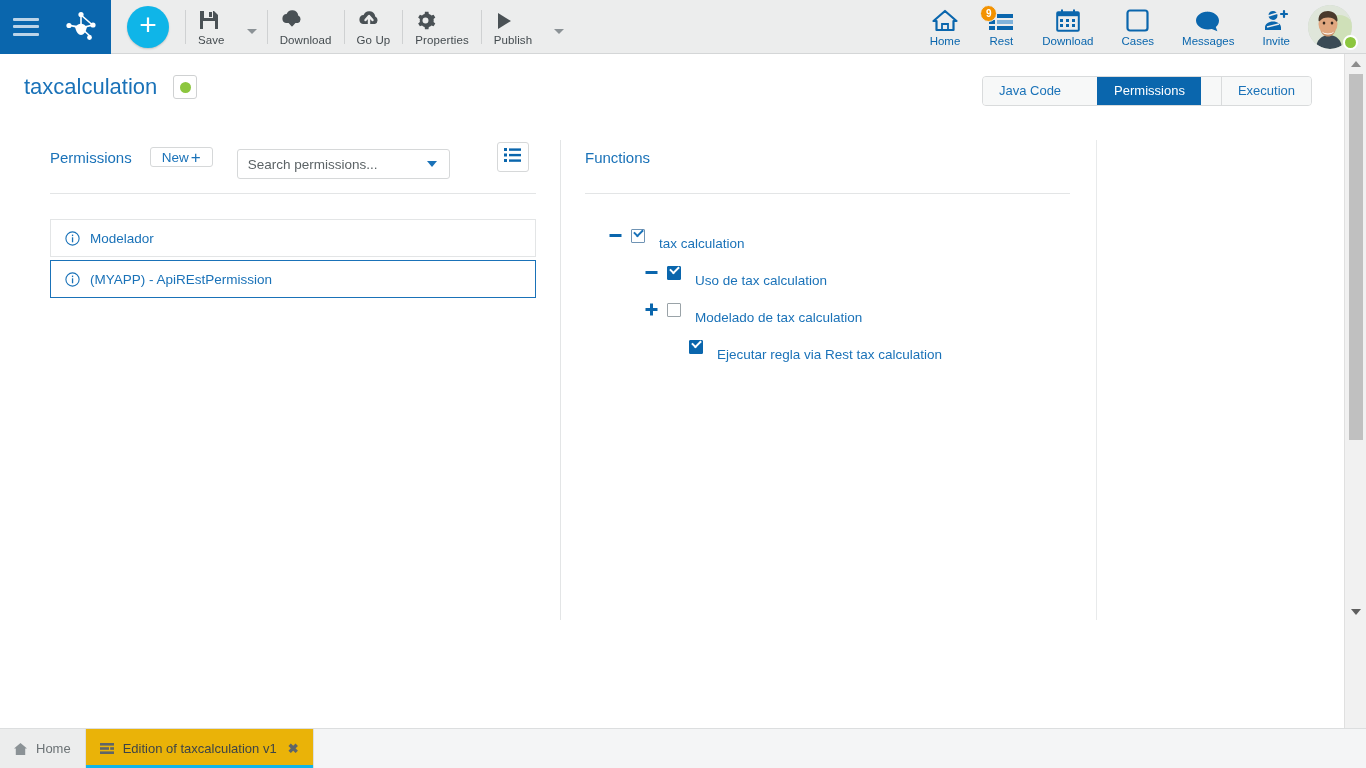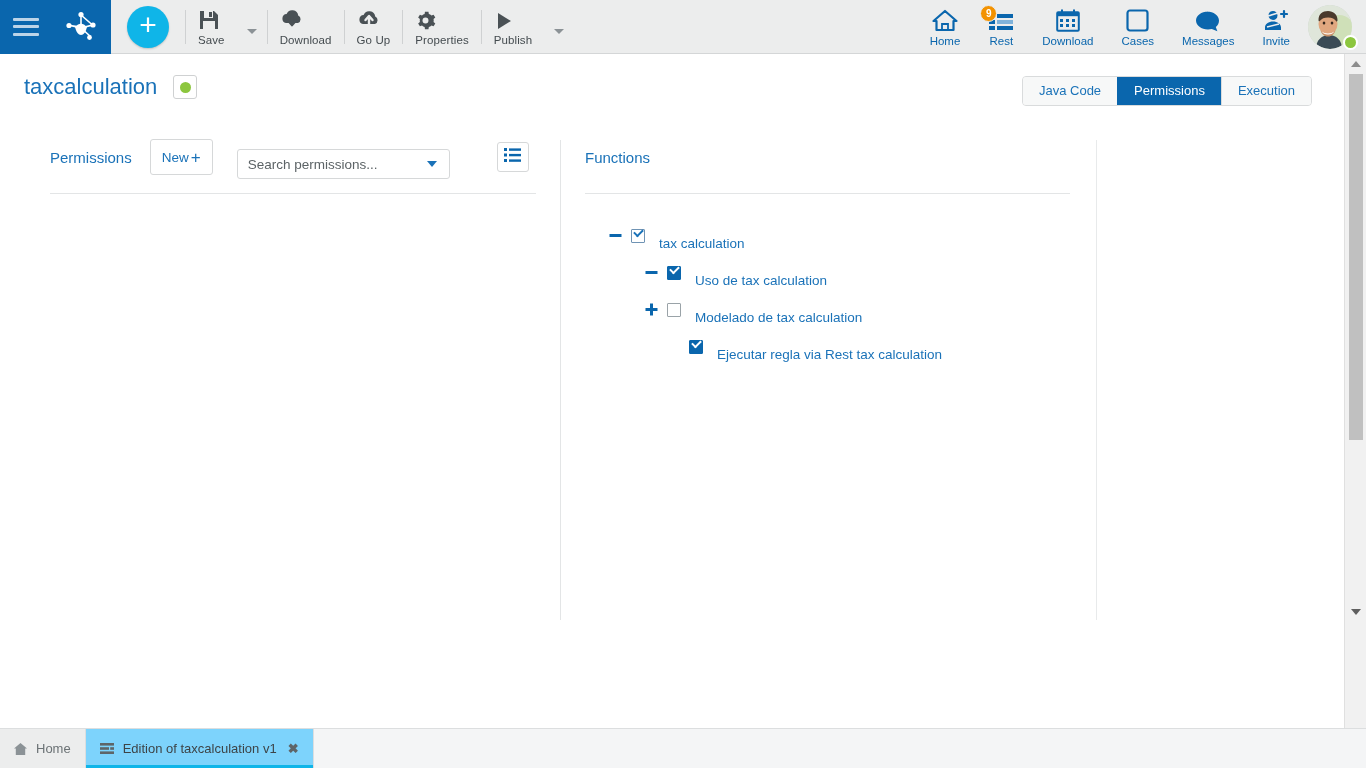--- a/index.html
+++ b/index.html
@@ -85,37 +85,37 @@
   .page-head { position: absolute; top: 20px; left: 24px; display: flex; align-items: center; text-align: right; }
   .page-title { font-size: 22px; color: #1a72b8; font-weight: 400; }
   .status-box {
     margin-left: 16px; width: 24px; height: 24px; border: 1px solid #cfd1d2; border-radius: 3px;
     background: #fff; display: flex; align-items: center; justify-content: center;
   }
   .status-dot { width: 11px; height: 11px; border-radius: 50%; background: #8cc63e; }
 
   .tabs {
     position: absolute; top: 22px; right: 32px;
-    display: flex; border: 1px solid #d9dbdc; border-radius: 4px; overflow: hidden; background: #f7f8f8;
+    display: flex; border: 1px solid #d9dbdc; border-radius: 4px; overflow: hidden; background: #f7f8f8; gap: 20px;
   }
   .tab { padding: 0 16px; height: 28px; line-height: 28px; font-size: 13px; color: #1a72b8; cursor: pointer; background: #f7f8f8; }
   .tab + .tab { border-left: 1px solid #d9dbdc; }
   .tab.active { background: #0a66ad; color: #fff; border-left-color: #0a66ad; }
 
   
   .col-left { position: absolute; top: 86px; left: 50px; width: 486px; }
   .divider-v1 { position: absolute; top: 86px; left: 560px; width: 1px; height: 480px; background: #e3e5e6; }
   .divider-v2 { position: absolute; top: 86px; left: 1096px; width: 1px; height: 480px; background: #e8eaeb; }
   .col-right { position: absolute; top: 86px; left: 585px; width: 512px; text-align: center; }
 
   .sec-head { display: flex; align-items: center; height: 34px; }
   .sec-title { font-size: 15px; color: #1a72b8; }
   .btn-new {
     margin-left: 18px; border: 1px solid #d6d8d9; border-radius: 3px; background: #fff;
-    height: 36px; padding: 0 11px; display: flex; align-items: center; cursor: pointer;
+    height: 20px; padding: 0 11px; display: flex; align-items: center; cursor: pointer;
     font-size: 13.5px; color: #1a72b8;
   }
   .btn-new .pl { font-size: 17px; margin-left: 2px; line-height: 1; color:#1a72b8; }
   .search-select {
     margin-left: 24px; width: 213px; height: 30px; border: 1px solid #d6d8d9; border-radius: 3px;
     background: #fff; display: flex; align-items: center; padding: 0 10px; cursor: pointer; position: relative; margin-top: 14px;
   }
   .search-select .ph { font-size: 13.5px; color: #5c6366; }
   .search-select .cv { position: absolute; right: 12px; width: 0; height: 0;
     border-left: 5px solid transparent; border-right: 5px solid transparent; border-top: 6px solid #1a72b8; }
@@ -162,21 +162,21 @@
 
   
   .taskbar {
     position: absolute; bottom: 0; left: 0; width: 1366px; height: 40px;
     background: #f4f5f6; border-top: 1px solid #dcdedf; display: flex; align-items: flex-end;
   }
   .tb-tab {
     height: 39px; display: flex; align-items: center; padding: 0 14px; cursor: pointer;
     font-size: 13px; color: #6b7275; background: #eceded; border-right: 1px solid #dcdedf; position: relative;
   }
-  .tb-tab.active { background: #7dd3fc; color: #3d4447; }
+  .tb-tab.active { background: #eab308; color: #3d4447; }
   .tb-tab.active::after { content:''; position:absolute; left:0; right:0; bottom:-1px; height:4px; background:#0fb5e8; }
   .tb-tab .ic { margin-right: 9px; display: flex; align-items: center; }
   .tb-close { margin-left: 11px; font-size: 13px; color: #5e6568; font-weight: bold; cursor: pointer; }
 </style>
 </head>
 <body>
 
 <div class="topbar">
 
   <div class="brand-block">
@@ -415,20 +415,43 @@
                 <rect x="0" y="11" width="3" height="3"></rect>
                 <rect x="5" y="11.4" width="12" height="2.4"></rect>
               </g>
             </svg>
         </span>
       </div>
     </div>
 
     <div class="hr-line"></div>
 
+    <div class="perm-list">
+      <div class="perm-item">
+        <span class="info-ic">
+          <svg width="15" height="15" viewBox="0 0 15 15">
+              <circle cx="7.5" cy="7.5" r="6.6" fill="none" stroke="#1a72b8" stroke-width="1.1"></circle>
+              <rect x="6.9" y="6.3" width="1.3" height="5" fill="#1a72b8"></rect>
+              <rect x="6.9" y="3.6" width="1.3" height="1.5" fill="#1a72b8"></rect>
+            </svg>
+        </span>
+        <span>Modelador</span>
+      </div>
+
+      <div class="perm-item selected">
+        <span class="info-ic">
+          <svg width="15" height="15" viewBox="0 0 15 15">
+              <circle cx="7.5" cy="7.5" r="6.6" fill="none" stroke="#1a72b8" stroke-width="1.1"></circle>
+              <rect x="6.9" y="6.3" width="1.3" height="5" fill="#1a72b8"></rect>
+              <rect x="6.9" y="3.6" width="1.3" height="1.5" fill="#1a72b8"></rect>
+            </svg>
+        </span>
+        <span>(MYAPP) - ApiREstPermission</span>
+      </div>
+    </div>
   </div>
 
   <div class="col-right">
     <div class="fn-title">Functions</div>
     <div class="fn-hr"></div>
 
     <div class="tree">
 
       <div class="tnode" style="padding-left:22px">
         <span class="toggle">

